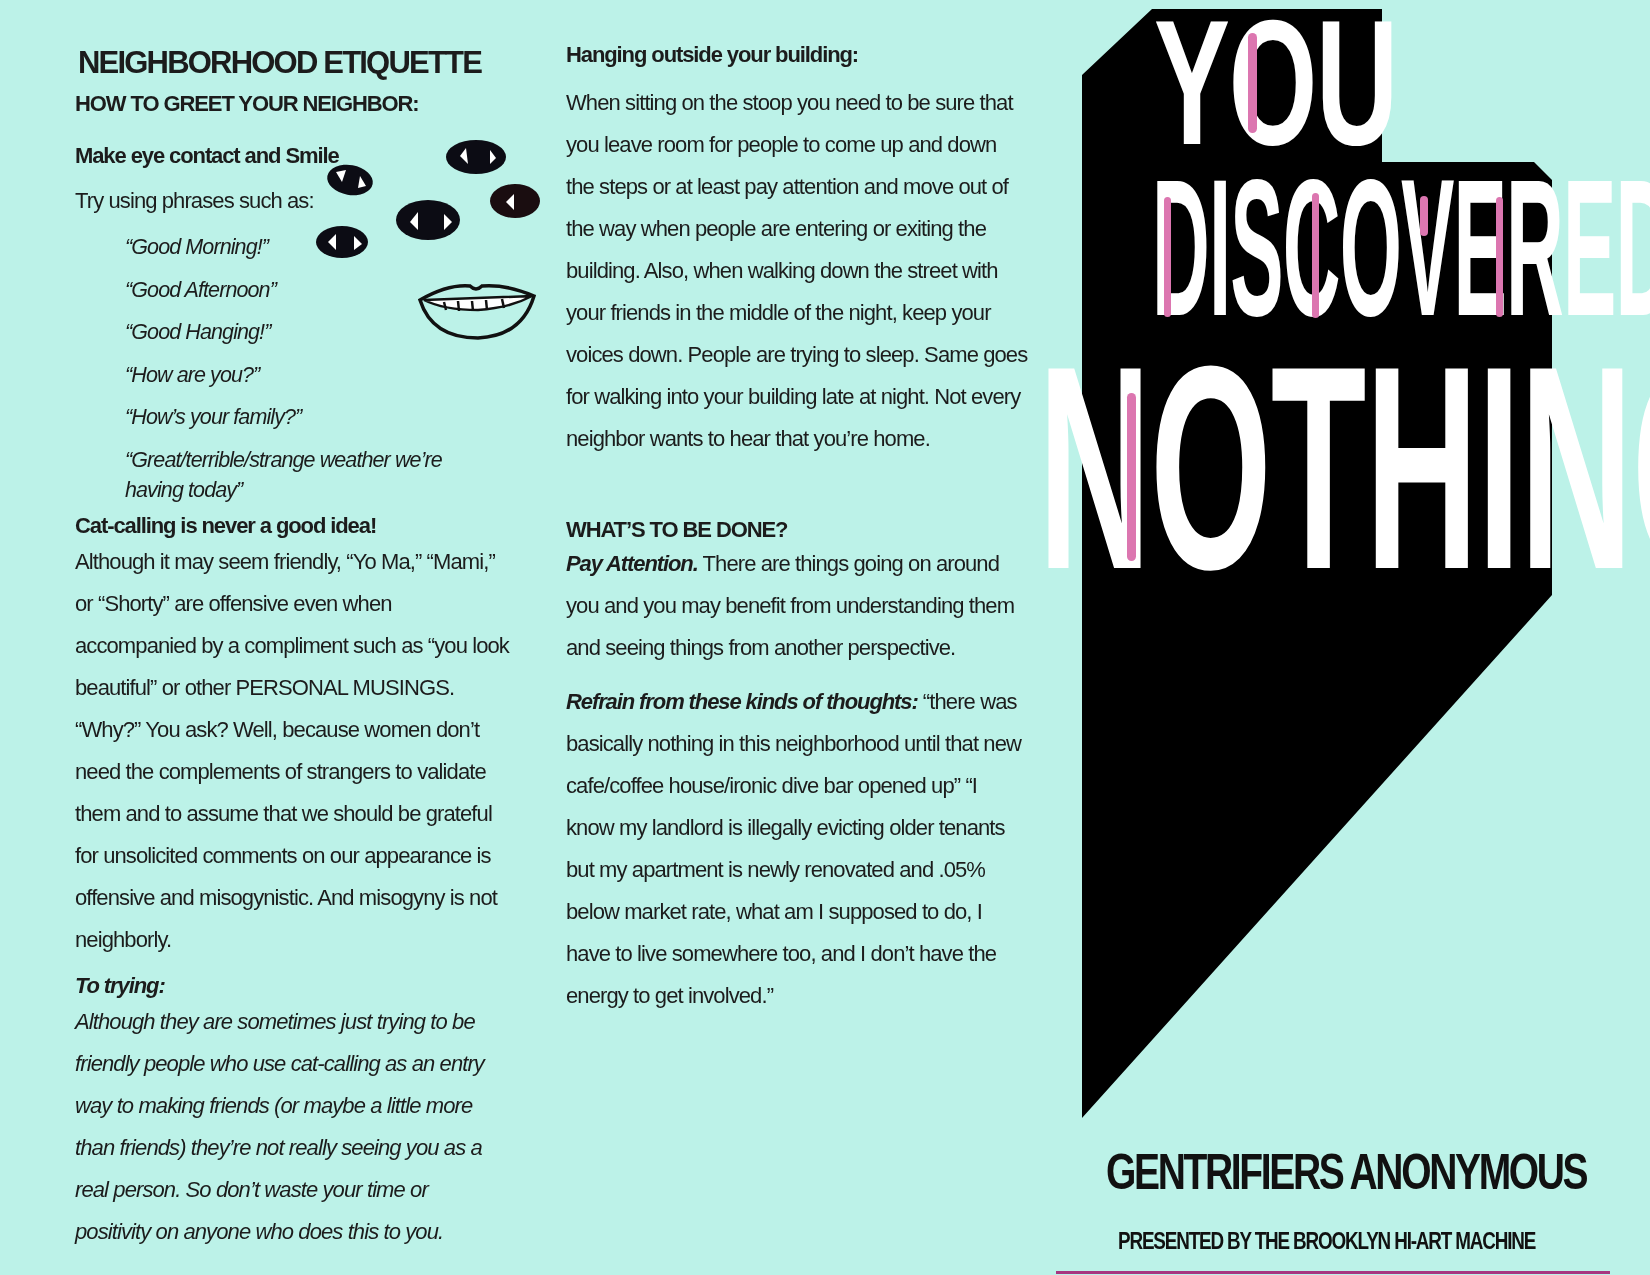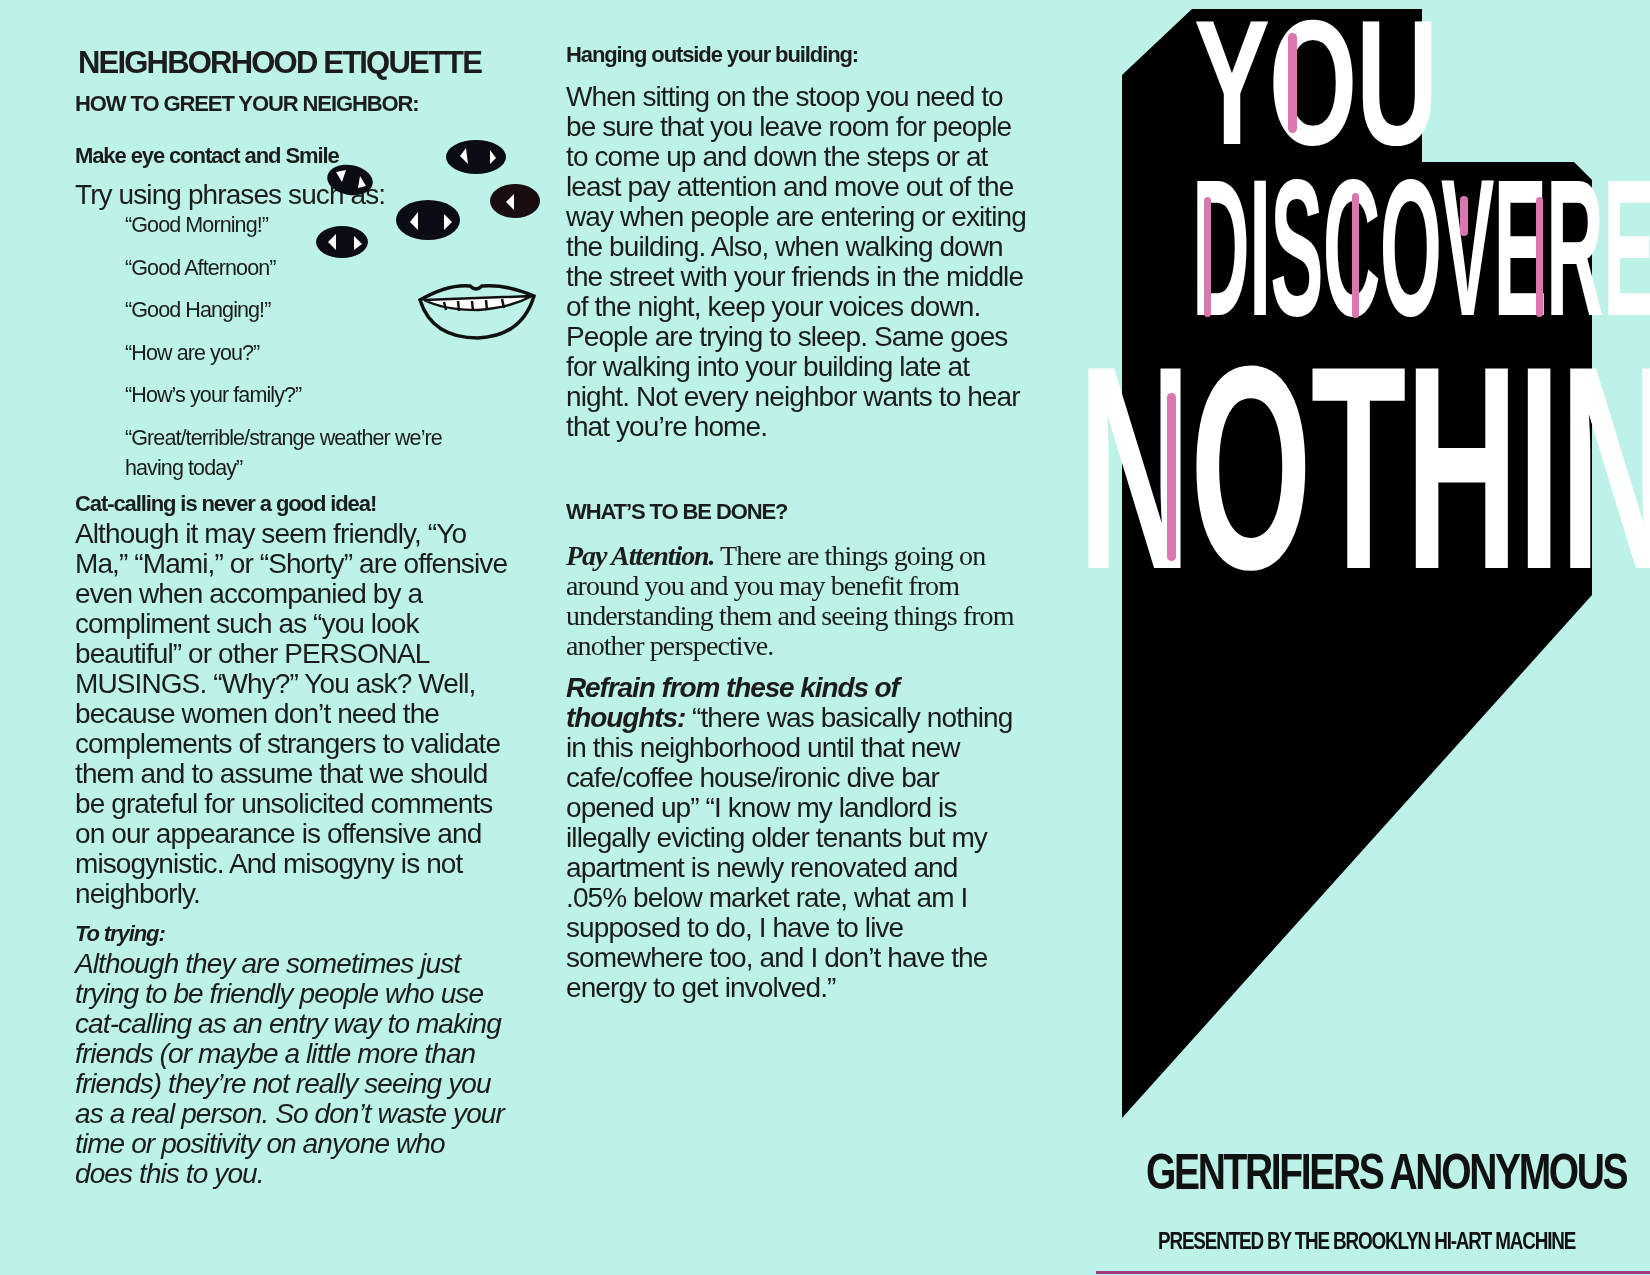--- a/index.html
+++ b/index.html
@@ -9,48 +9,48 @@
     position:relative;
     color:#1c1c1c;
     font-family:"Liberation Sans", sans-serif;
   }
   .col { position:absolute; }
 
   
   #col-left { left:75px; top:40px; width:460px; }
   .title-main { font-size:31px; font-weight:bold; letter-spacing:-1.8px; margin:3px; height:44px; line-height:40px; }
   .h-sub { font-size:22px; font-weight:bold; letter-spacing:-1.1px; line-height:26px; }
-  .p { font-size:28px; line-height:30px; letter-spacing:-0.9px; }
+  .p { font-size:22px; line-height:42px; letter-spacing:-0.9px; }
   .greet-list { margin:0; padding:0; list-style:none; }
   .greet-list li { padding-left:50px; font-size:21.5px; letter-spacing:-0.9px; line-height:30px; margin-bottom:12.5px; }
   .greet-list li.wrap { line-height:30px; }
   .bi { font-weight:bold; font-style:italic; letter-spacing:-1.1px; }
 
   
   #col-mid { left:566px; top:42px; width:470px; }
 
   
-  #poster { position:absolute; left:1096px; top:0; width:554px; height:1275px; }
+  #poster { position:absolute; left:1056px; top:0; width:554px; height:1275px; }
   #shadow { position:absolute; left:0; top:0; }
   .big-word { position:absolute; font-family:"Liberation Sans", sans-serif; font-weight:bold; color:#fff; white-space:nowrap; transform-origin:left top; letter-spacing:-2px; }
   .ga-title { position:absolute; left:50px; top:1143px; font-size:50px; font-weight:bold; letter-spacing:-3px; white-space:nowrap; transform-origin:left top; transform:scaleX(0.78); color:#111; }
   .ga-sub { position:absolute; left:62px; top:1228px; font-size:23px; font-weight:bold; letter-spacing:-1.4px; white-space:nowrap; transform-origin:left top; transform:scaleX(0.82); color:#111; }
   .bottom-rule { position:absolute; left:0; top:1271px; width:554px; height:3px; }
 
   #doodles { position:absolute; left:300px; top:130px; }
 </style>
 </head>
 <body>
 
 <div id="col-left" class="col">
   <div class="title-main">NEIGHBORHOOD ETIQUETTE</div>
   <div class="h-sub" style="margin-top:4px;">HOW TO GREET YOUR NEIGHBOR:</div>
   <div class="h-sub" style="margin-top:26px;">Make eye contact and Smile</div>
   <div class="p" style="margin-top:11px;">Try using phrases such as:</div>
-  <ul class="greet-list" style="">
+  <ul class="greet-list" style="margin-top:10px;font-style:italic;">
     <li>“Good Morning!”</li>
     <li>“Good Afternoon”</li>
     <li>“Good Hanging!”</li>
     <li>“How are you?”</li>
     <li>“How’s your family?”</li>
     <li class="wrap" style="width:350px;">“Great/terrible/strange weather we’re having today”</li>
   </ul>
   <div class="h-sub" style="margin-top:-4px;">Cat-calling is never a good idea!</div>
   <div class="p" style="width:442px; margin-top:2px;">Although it may seem friendly, “Yo Ma,” “Mami,” or “Shorty” are offensive even when accompanied by a compliment such as “you look beautiful” or other PERSONAL MUSINGS. “Why?” You ask? Well, because women don’t need the complements of strangers to validate them and to assume that we should be grateful for unsolicited comments on our appearance is offensive and misogynistic. And misogyny is not neighborly.</div>
   <div class="h-sub bi" style="margin-top:12px;">To trying:</div>
@@ -90,21 +90,21 @@
     <line x1="54" y1="21" x2="55" y2="31" stroke="#111" stroke-width="2.5"></line>
     <line x1="68" y1="20" x2="69" y2="30" stroke="#111" stroke-width="2.5"></line>
     <line x1="84" y1="19" x2="86" y2="28" stroke="#111" stroke-width="2.5"></line>
   </g>
 </svg>
 
 <div id="col-mid" class="col">
   <div class="h-sub">Hanging outside your building:</div>
   <div class="p" style="margin-top:14px; width:462px;">When sitting on the stoop you need to be sure that you leave room for people to come up and down the steps or at least pay attention and move out of the way when people are entering or exiting the building. Also, when walking down the street with your friends in the middle of the night, keep your voices down. People are trying to sleep. Same goes for walking into your building late at night. Not every neighbor wants to hear that you’re home.</div>
   <div class="h-sub" style="margin-top:57px;">WHAT’S TO BE DONE?</div>
-  <div class="p" style="margin-top:16px; width:455px;font-family:Liberation Serif, serif;">
+  <div class="p" style="margin-top:0; width:455px;">
     <span class="bi">Pay Attention.</span><span> There are things going on around you and you may benefit from understanding them and seeing things from another perspective.</span>
   </div>
   <div class="p" style="margin-top:12px; width:458px;">
     <span class="bi">Refrain from these kinds of thoughts:</span><span> “there was basically nothing in this neighborhood until that new cafe/coffee house/ironic dive bar opened up” “I know my landlord is illegally evicting older tenants but my apartment is newly renovated and .05% below market rate, what am I supposed to do, I have to live somewhere too, and I don’t have the energy to get involved.”</span>
   </div>
 </div>
 
 <div id="poster">
   <svg id="shadow" width="554" height="1275" viewBox="0 0 554 1275">
 

